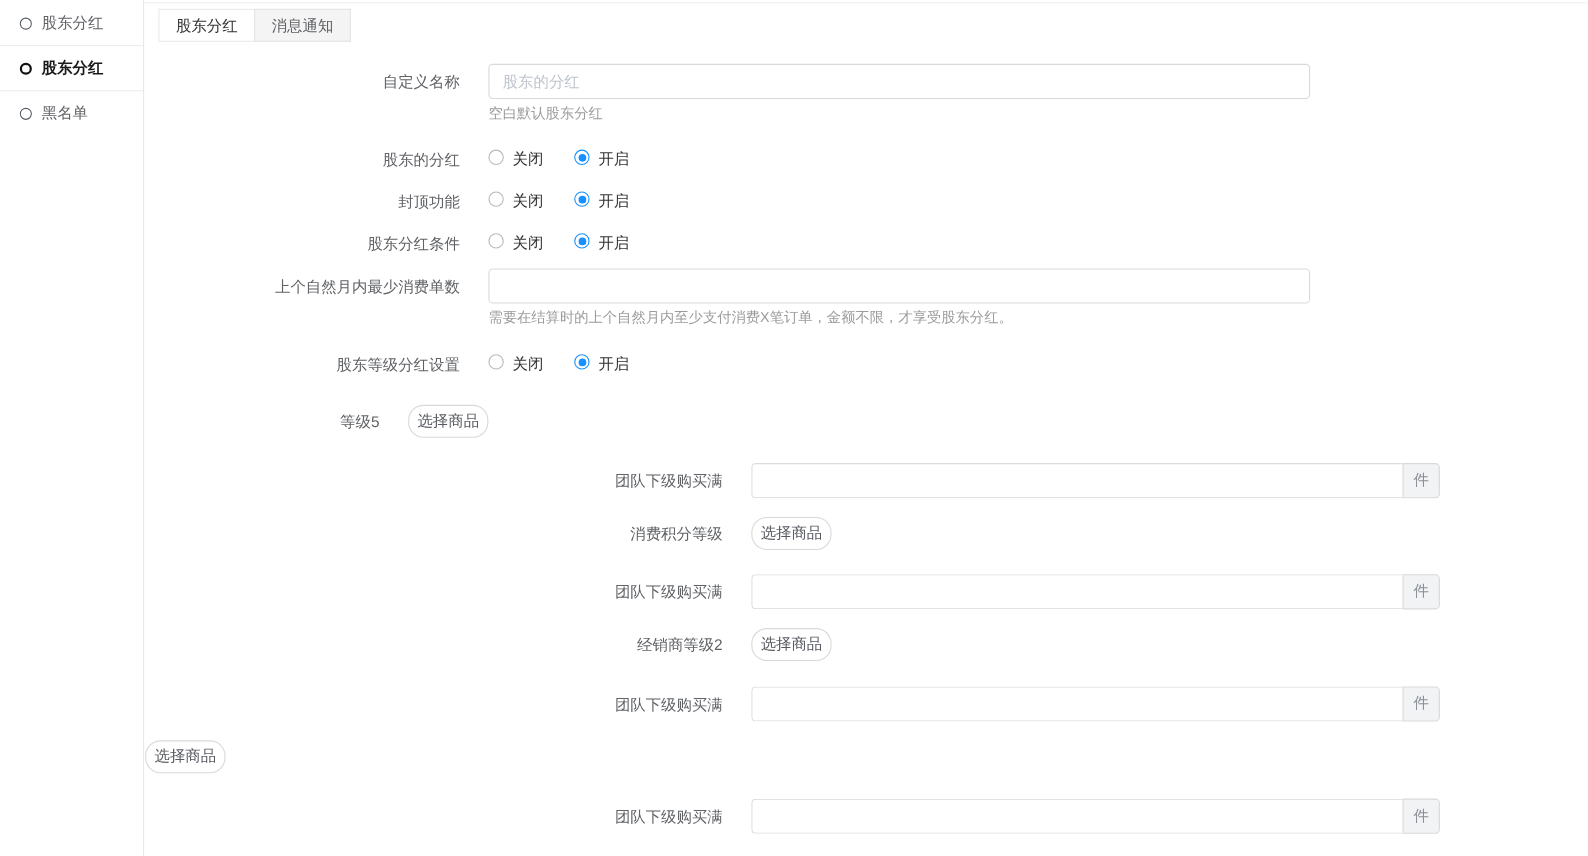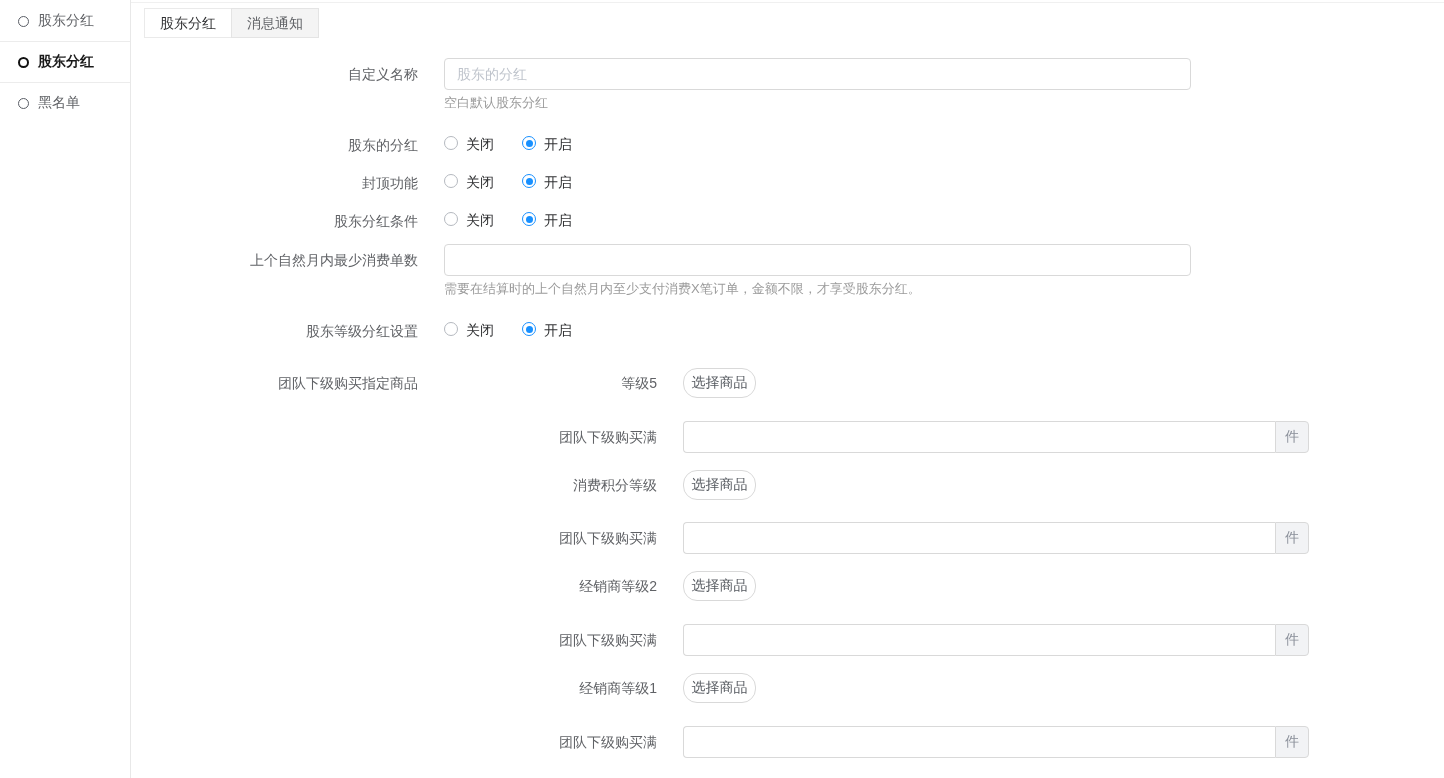--- a/index.html
+++ b/index.html
@@ -160,21 +160,20 @@
         <span class="radio-lbl">关闭</span>
       </span>
       <span class="radio-opt">
         <span class="radio checked"></span>
         <span class="radio-lbl">开启</span>
       </span>
     </div>
   </div>
 
   <div class="frow m27">
-    <div class="flabel h30">团队下级购买指定商品</div>
     <div class="flabel-nested inrow h30" style="line-height:30px">等级5</div>
     <button class="pick-btn">选择商品</button>
   </div>
 
   <div class="frow m23">
     <div class="flabel-nested" style="line-height:32px">团队下级购买满</div>
     <div class="qty-group">
       <input class="qty-input" type="text" style="">
       <div class="qty-addon">件</div>
     </div>
@@ -200,21 +199,20 @@
 
   <div class="frow m23">
     <div class="flabel-nested" style="line-height:32px">团队下级购买满</div>
     <div class="qty-group">
       <input class="qty-input" type="text" style="">
       <div class="qty-addon">件</div>
     </div>
   </div>
 
   <div class="frow m17">
-    <div class="flabel-nested" style="line-height:30px">经销商等级1</div>
     <button class="pick-btn">选择商品</button>
   </div>
 
   <div class="frow m23">
     <div class="flabel-nested" style="line-height:32px">团队下级购买满</div>
     <div class="qty-group">
       <input class="qty-input" type="text" style="">
       <div class="qty-addon">件</div>
     </div>
   </div>

